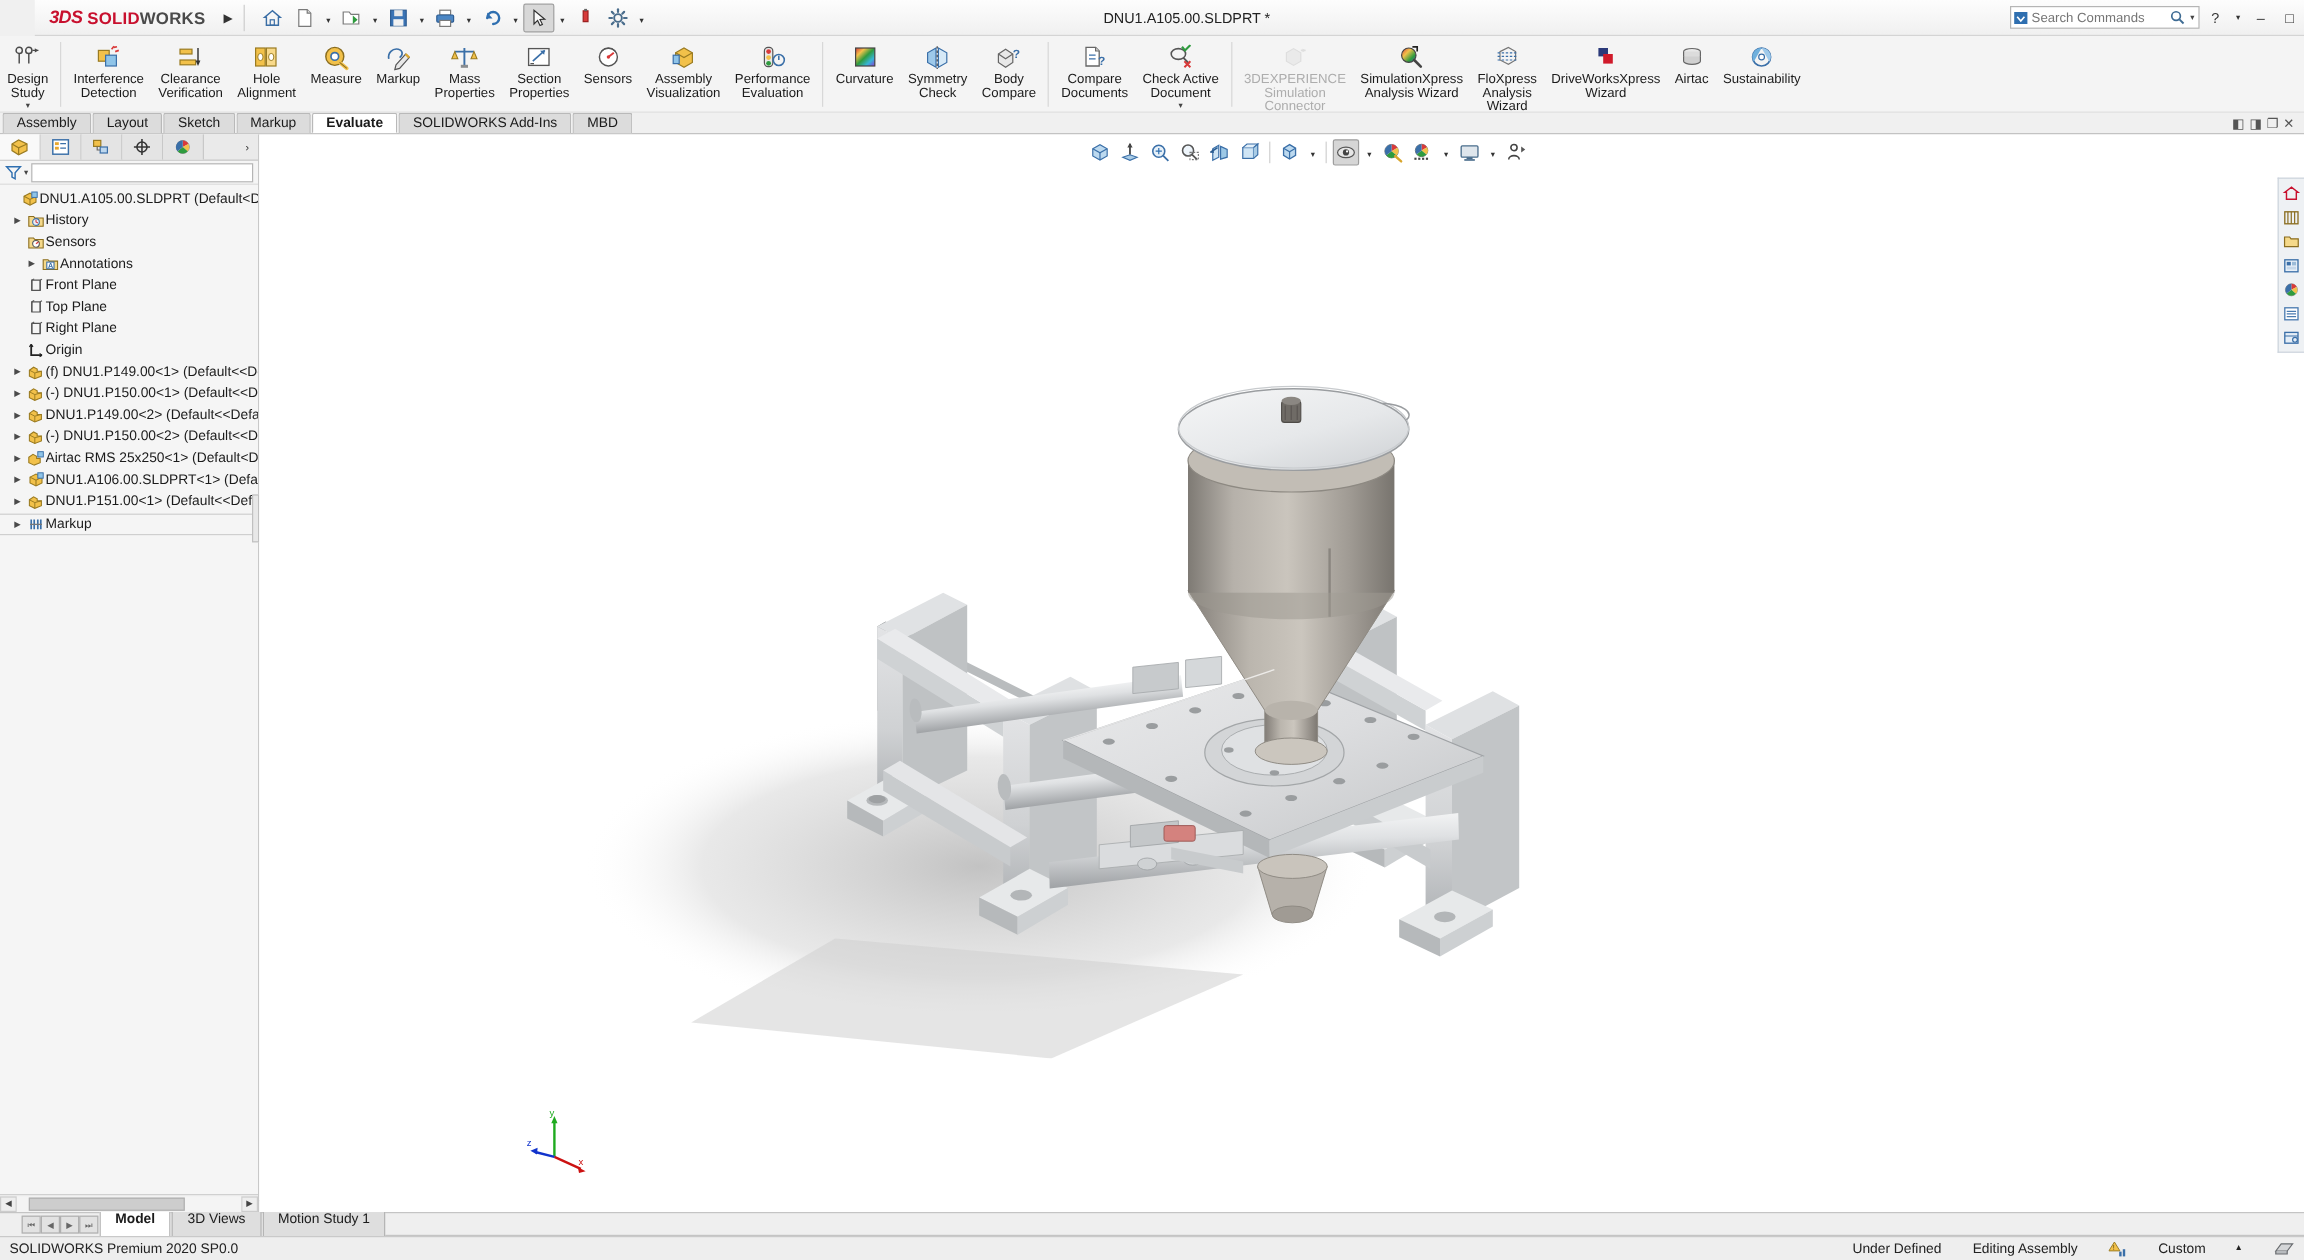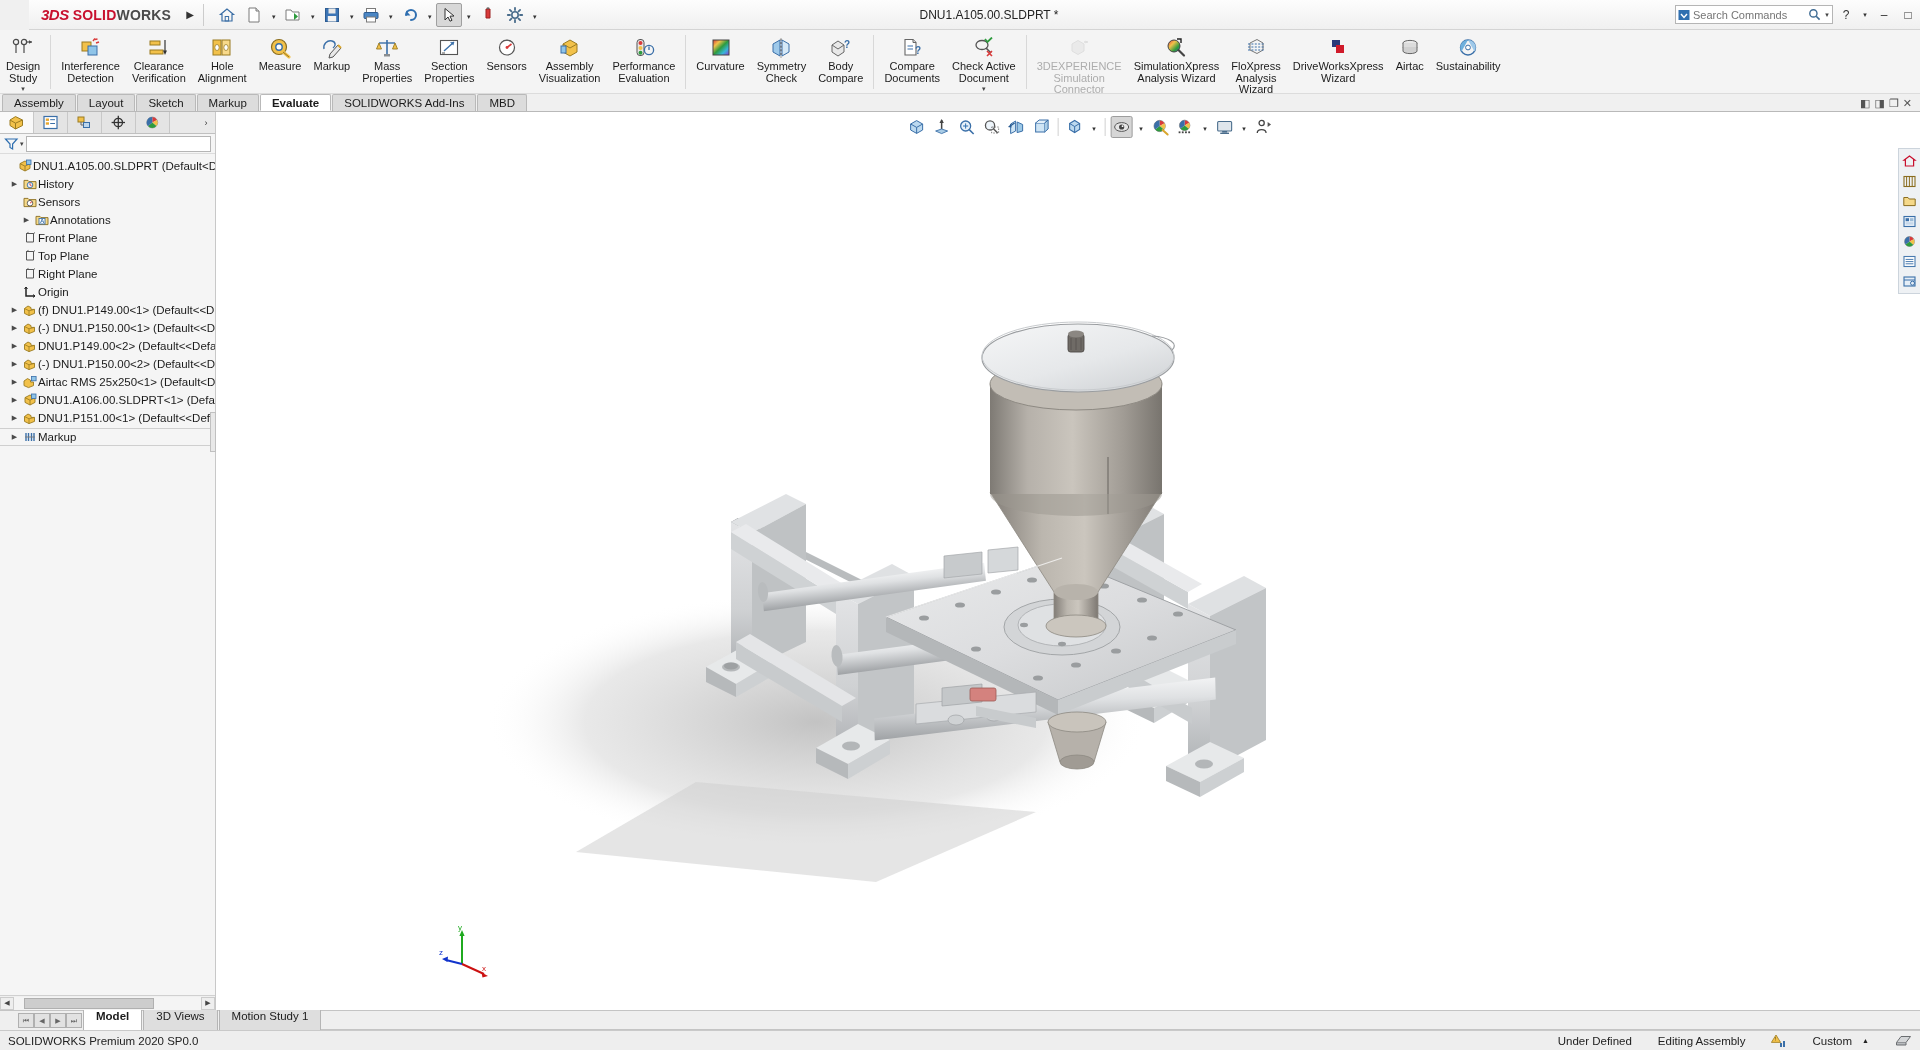--- a/index.html
+++ b/index.html
@@ -1267,21 +1267,21 @@
     <span class="st-item">Under Defined</span>
     <span class="st-item">Editing Assembly</span>
     <span style="display:flex;align-items:center;">
       <svg width="15" height="14" viewBox="0 0 15 14">
           <polygon points="5,1 9.6,8.4 0.4,8.4" fill="#f2c14a" stroke="#9a7b21" stroke-width="0.8"></polygon>
           <text x="3.6" y="7.4" font-size="6" fill="#5a4510" font-family="Liberation Sans, sans-serif">!</text>
           <rect x="9" y="9" width="2" height="4" fill="#3a6fa8"></rect>
           <rect x="12" y="7" width="2" height="6" fill="#3a6fa8"></rect>
         </svg>
     </span>
-    <span style="display:flex;align-items:center;gap:10px;">
+    <span style="display:flex;align-items:center;gap:24px;">
       <span class="st-item">Custom</span>
       <span class="st-item" style="font-size:7px;">▲</span>
     </span>
     <span style="display:flex;align-items:center;">
       <svg width="17" height="13" viewBox="0 0 17 13">
           <path d="M1.5 8.5 L6 2.5 L15.5 2.5 L11 8.5 Z" fill="#d4d6d8" stroke="#6a6d70" stroke-width="1"></path>
           <path d="M1.5 8.5 L1.5 11 L11 11 L11 8.5" fill="#b8bbbe" stroke="#6a6d70" stroke-width="1"></path>
         </svg>
     </span>
   </div>

